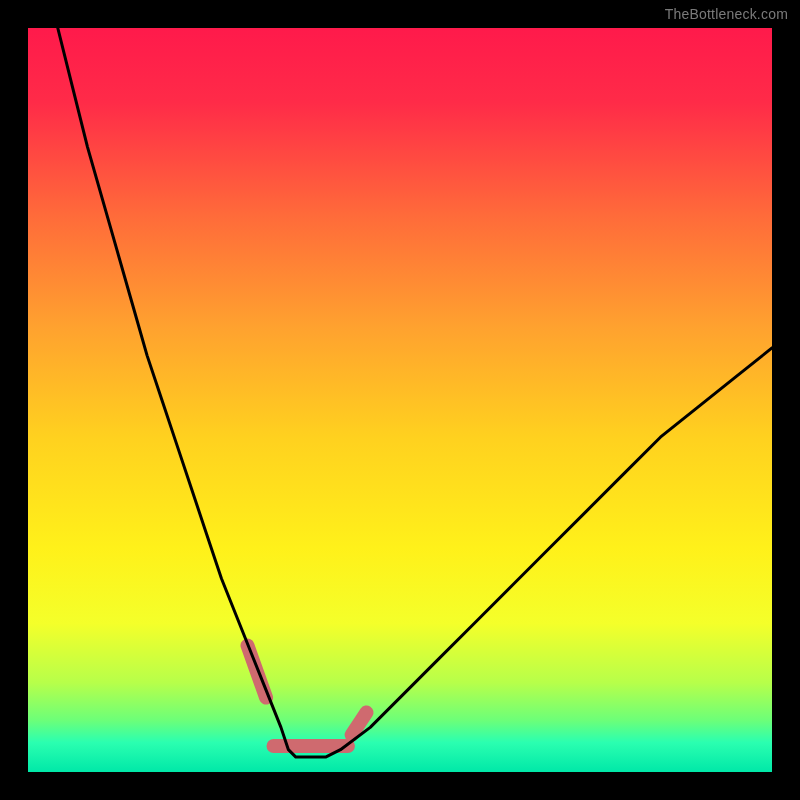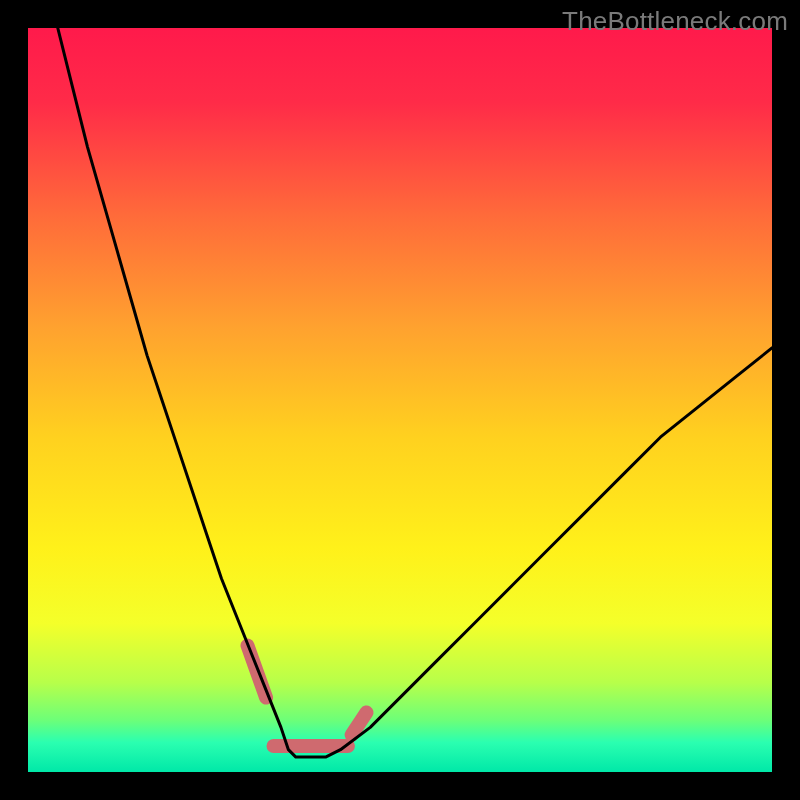--- a/index.html
+++ b/index.html
@@ -28,21 +28,21 @@
   }
   .gradient {
     position: absolute;
     inset: 0;
   }
   .watermark {
     position: absolute;
     top: 6px;
     right: 12px;
     color: #7a7a7a;
-    font-size: 26px;
+    font-size: 14px;
     font-weight: 500;
     letter-spacing: 0.2px;
   }
   svg {
     position: absolute;
     inset: 0;
     width: 100%;
     height: 100%;
   }
 </style>

